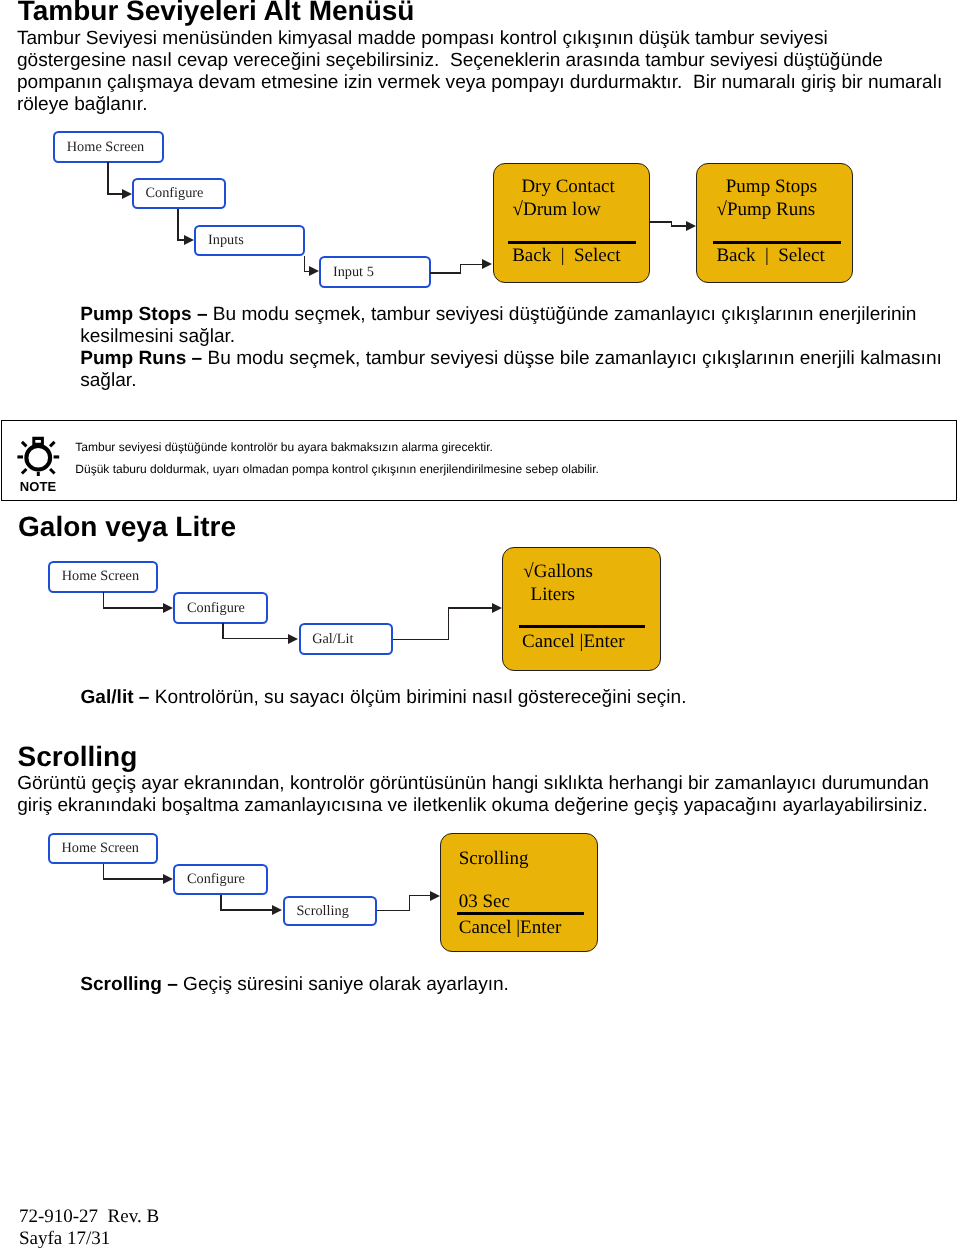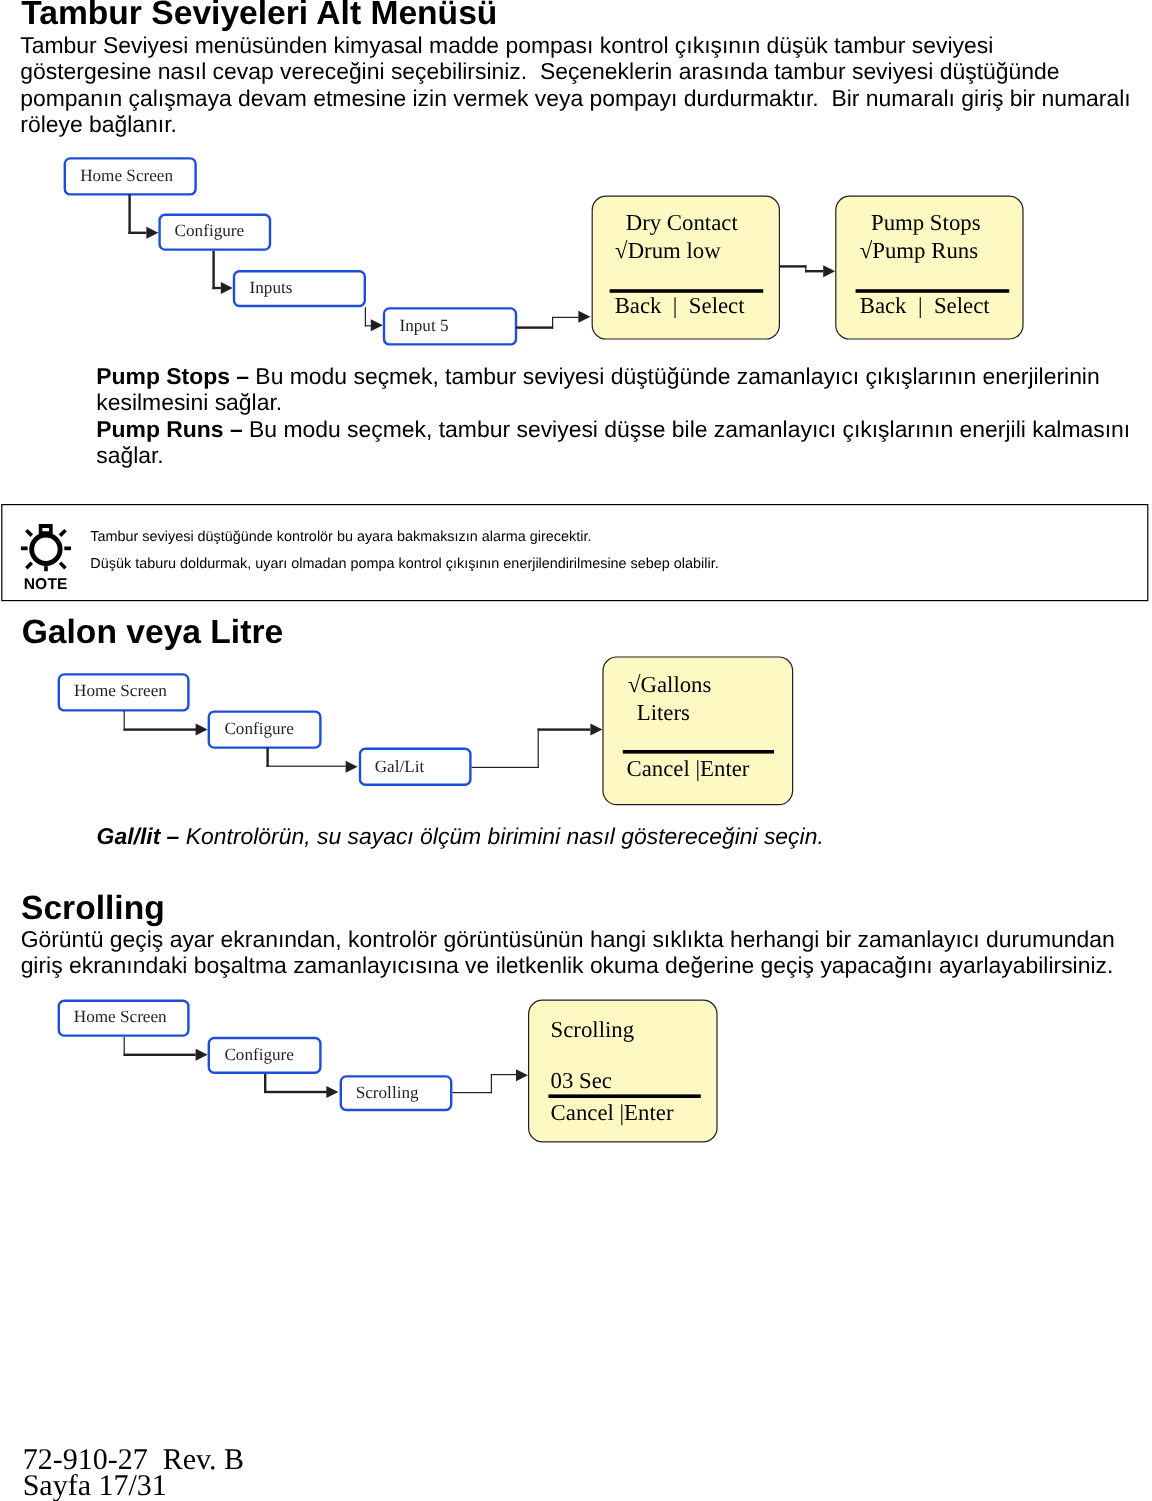--- a/index.html
+++ b/index.html
@@ -32,21 +32,21 @@
   .nbox {
     position:absolute; box-sizing:border-box;
     border:2px solid #1d4ed8; border-radius:5.5px; background:#fff;
     font-family:"Liberation Serif", serif; color:#231f20;
     font-size:14.3px; display:flex; align-items:center; padding-left:11.6px;
   }
   .nbox span { display:block; white-space:nowrap; }
 
   .screen {
     position:absolute; box-sizing:border-box;
-    border:1.6px solid #231f20; border-radius:12px; background:#fef9c3;
+    border:1.6px solid #231f20; border-radius:12px; background:#eab308;
     font-family:"Liberation Serif", serif; color:#000;
   }
   .screen .ln { position:absolute; white-space:pre; }
   .screen .rule { position:absolute; background:#000; }
 
   
   .n1 { left:53.2px;  top:131px;   width:111.2px; height:32.3px; }
   .n2 { left:131.9px; top:178px;   width:94.3px;  height:31.4px; }
   .n3 { left:194.4px; top:224.9px; width:110.7px; height:31.1px; }
   .n4 { left:319.3px; top:256.4px; width:111.4px; height:31.4px; }
@@ -73,21 +73,21 @@
   
   .notebox {
     position:absolute; box-sizing:border-box;
     border:1.4px solid #000; background:#fff;
   }
   .note-label {
     position:absolute; font-size:13px; line-height:13px; font-weight:bold;
     letter-spacing:0.15px; font-family:"Liberation Sans", sans-serif;
   }
   .footer { position:absolute; left:18.9px; top:1206.1px;
-            font-family:"Liberation Serif", serif; font-size:25px; line-height:22px; }
+            font-family:"Liberation Serif", serif; font-size:19px; line-height:22px; }
   .footer div { white-space:pre; }
 
   
   .desc1 { left:80.2px; top:304.4px; width:880px; }
 
   
   .notebox { left:1px; top:419.8px; width:956.2px; height:81px; }
   .note-icon { position:absolute; left:12.6px; top:6.8px; }
   .note-label { left:17.7px; top:59.4px; }
   .note-text { position:absolute; left:73.3px; top:15.3px;
@@ -101,21 +101,21 @@
   
   .g1 { left:48.1px;  top:561px;   width:110.4px; height:31.5px; }
   .g2 { left:173.4px; top:592.2px; width:94.6px;  height:31.7px; }
   .g3 { left:298.6px; top:623.4px; width:94.7px;  height:31.7px;text-align:center; }
   .s3 { left:502.3px;  top:546.8px;  width:158.6px; height:124px; }
   .s3 .l1 { left:20px; top:14.1px; }
   .s3 .l2 { left:27.3px; top:36.8px; }
   .s3 .rule { left:15.5px; top:77px; width:126.7px; height:2.8px; }
   .s3 .l3 { left:18.8px; top:84.7px; }
 
-  .cap1 { left:80.5px; top:686.8px; width:880px;font-style:italic; }
+  .cap1 { left:80.5px; top:686.8px; width:880px; }
 
   
   .scroll-body { left:17.2px; top:773.1px; width:944px; }
   .scroll-body .tl { white-space:pre; }
 
   .c1 { left:47.9px;  top:832.5px; width:110.6px; height:31.1px; }
   .c2 { left:173.4px; top:863.8px; width:94.9px;  height:30.8px; }
   .c3 { left:282.8px; top:895.6px; width:94.6px;  height:30.9px; }
   .s4 { left:439.8px;  top:832.8px;  width:158px; height:119px; }
   .s4 .l1 { left:18px; top:15.4px; }
@@ -290,19 +290,22 @@
     <div class="arrow" style="left:429.9px; top:890.5px"></div>
 
     <div class="screen s4">
       <div class="ln l1">Scrolling</div>
       <div class="ln l2">03 Sec</div>
       <div class="rule"></div>
       <div class="ln l3">Cancel |Enter</div>
     </div>
   </div>
 
+  <div class="body-text cap2">
+    <b>Scrolling –</b><span> Geçiş süresini saniye olarak ayarlayın.</span>
+  </div>
 
   <div class="footer">
     <div>72-910-27  Rev. B</div>
     <div>Sayfa 17/31</div>
   </div>
 
 </div>
 
 </body></html>

